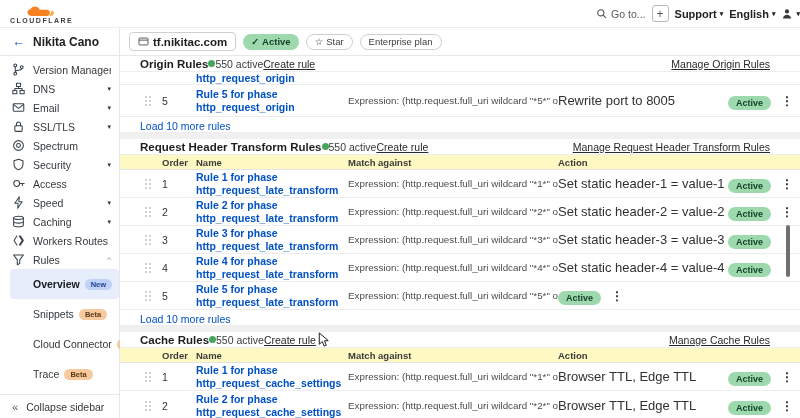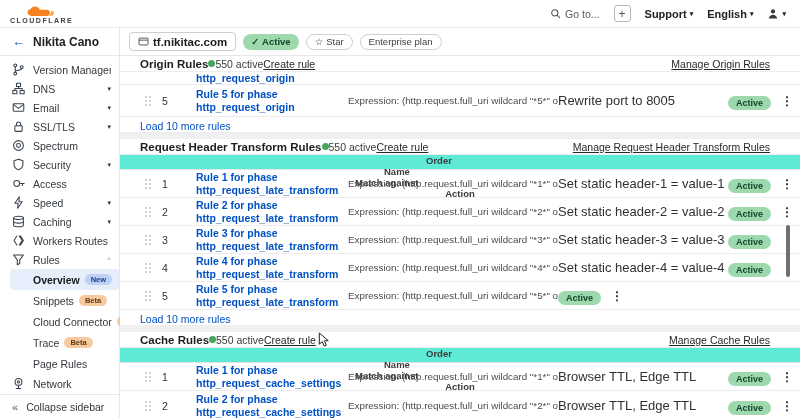--- a/index.html
+++ b/index.html
@@ -5,21 +5,21 @@
   * { margin:0; padding:0; box-sizing:border-box; }
   html,body { width:800px; height:418px; background:#fff; overflow:hidden;
     font-family:"Liberation Sans", sans-serif; -webkit-font-smoothing:antialiased; }
   .page { position:relative; width:800px; height:418px; background:#fff; }
 
   
   .topbar { position:absolute; left:0; top:0; width:800px; height:28px; background:#fff;
     border-bottom:1px solid #ececec; display:flex; align-items:center; }
   .logo { display:flex; flex-direction:column; align-items:center; margin-left:10px; margin-top:2px; }
   .logo-text { font-size:7px; font-weight:bold; letter-spacing:1.5px; color:#404041; }
-  .topbar-right { margin-left:auto; display:flex; align-items:center; gap:14px; padding-right:14px; }
+  .topbar-right { margin-left:auto; display:flex; align-items:center; gap:6px; }
   .goto { display:flex; align-items:center; gap:4px; font-size:10.5px; color:#595959; }
   .plus-btn { width:17px; height:17px; border:1px solid #b8b8b8; border-radius:3px;
     display:flex; align-items:center; justify-content:center; font-size:12px; color:#555; }
   .tb-menu { display:flex; align-items:center; gap:3px; font-size:11px; color:#222; font-weight:600; }
   .caret { font-size:7px; color:#222; }
 
   
   .acct-header { position:absolute; left:0; top:28px; width:120px; height:28px; background:#fff;
     border-bottom:1px solid #e7e7e7; border-right:1px solid #e7e7e7; display:flex; align-items:center; gap:8px; padding-left:12px; }
   .back-arrow { color:#0051c3; font-size:13px; }
@@ -36,21 +36,21 @@
   
   .sidebar { position:absolute; left:0; top:56px; width:120px; height:362px; background:#fff;
     border-right:1px solid #e7e7e7; padding-top:4px; }
   .sb-item { display:flex; align-items:center; height:19px; padding:0 8px 0 12px; gap:8px; cursor:pointer; }
   .sb-ico { width:13px; height:13px; display:flex; align-items:center; justify-content:center; flex:none; }
   .sb-ico svg { width:13px; height:13px; stroke:#39434f; fill:none; stroke-width:1.3;
     stroke-linecap:round; stroke-linejoin:round; }
   .sb-label { font-size:10.5px; color:#33383d; white-space:nowrap; overflow:hidden; }
   .sb-chev { margin-left:auto; font-size:7px; color:#333; }
   .sb-caret-up { margin-left:auto; font-size:8px; color:#8a8a8a; }
-  .sb-sub { display:flex; align-items:center; height:21px; padding-left:33px; gap:5px; cursor:pointer; }
+  .sb-sub { display:flex; align-items:center; height:30px; padding-left:33px; gap:5px; cursor:pointer; }
   .sb-sub-label { font-size:10.5px; color:#33383d; white-space:nowrap; }
   .sb-sub.selected { background:#e7eefb; border-radius:4px; margin:0 0 0 10px; padding-left:23px; }
   .sb-sub.selected .sb-sub-label { font-weight:bold; color:#16191c; }
   .badge { display:inline-flex; align-items:center; height:11px; padding:0 6px; border-radius:6px;
     font-size:7.5px; font-weight:600; }
   .badge.new { background:#bed1f7; color:#223f8f; }
   .badge.beta { background:#f7c99e; color:#5d3a12; }
   .collapse-bar { position:absolute; left:0; bottom:0; width:119px; height:24px; border-top:1px solid #e7e7e7;
     display:flex; align-items:center; gap:8px; padding-left:12px; background:#fff; }
   .collapse-ico { color:#555; font-size:11px; }
@@ -59,21 +59,21 @@
   
   .main { position:absolute; left:120px; top:56px; width:680px; height:362px; overflow:hidden; background:#f2f2f3; }
   .sec-header { height:16px; background:#fff; border-bottom:1px solid #ededed;
     display:flex; align-items:center; padding-left:20px; }
   .sec-title { font-size:11.5px; font-weight:bold; color:#1d1d1d; }
   .dot { width:7px; height:7px; border-radius:50%; background:#46a65f; }
   .sec-count { font-size:10.5px; color:#3b3b3b; }
   .create-link { font-size:10.5px; color:#282828; text-decoration:underline; cursor:pointer; }
   .manage-link { margin-left:auto; margin-right:30px; font-size:10.5px; color:#282828;
     text-decoration:underline; cursor:pointer; }
-  .col-header { height:15px; background:#5eead4; border-bottom:1px solid #e3e3e3; display:flex; align-items:center;flex-direction:column; }
+  .col-header { height:15px; background:#fef9c3; border-bottom:1px solid #e3e3e3; display:flex; align-items:center; }
   .col-header span { font-size:9.5px; font-weight:bold; color:#3b3b3b; }
   .ch-spacer { width:76px; flex:none; }
   .ch-order { width:34px; flex:none; }
   .ch-name { width:152px; flex:none; }
   .ch-match { width:210px; flex:none; }
   .trow { display:flex; align-items:center; height:28px; background:#fff; border-bottom:1px solid #ededed; }
   .trow.tall { height:32px; }
   .c-handle { margin-left:24px; width:18px; flex:none; display:flex; align-items:center; cursor:grab; }
   .c-order { width:34px; flex:none; font-size:10.5px; color:#313131; }
   .c-name { width:152px; flex:none; font-size:10.5px; font-weight:bold; color:#0051c3;

